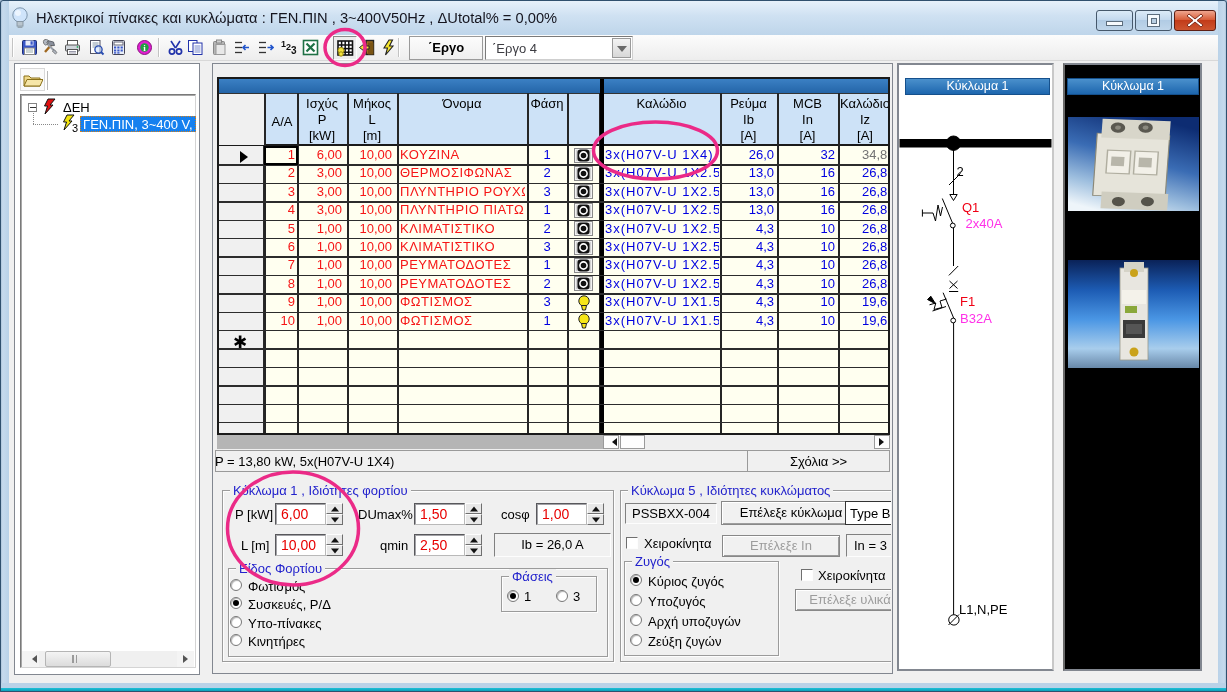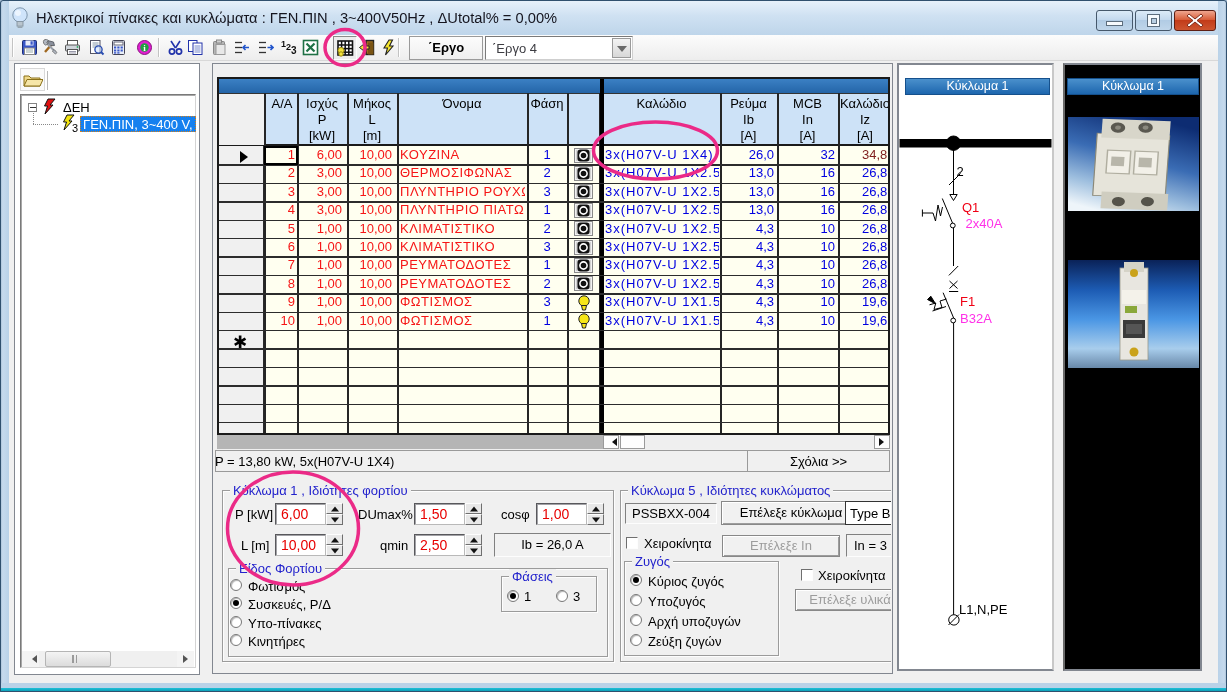--- a/index.html
+++ b/index.html
@@ -211,21 +211,21 @@
 <div class="abs" style="left:72px;top:655px;width:2px;height:8px;border-left:1px solid #9a9a9a;border-right:1px solid #9a9a9a;"></div>
 <div class="abs" style="left:76px;top:655px;width:2px;height:8px;border-left:1px solid #9a9a9a;"></div>
 <div class="abs" style="left:177px;top:651px;width:17px;height:16px;background:#f4f4f4;"></div>
 <div class="abs" style="left:183px;top:655px;width:0;height:0;border:4px solid transparent;border-left:5px solid #555;"></div>
 
 <div class="abs" style="left:212px;top:63px;width:681px;height:611px;background:#f0f0f0;border:1px solid #828790;"></div>
 <div class="abs" style="left:217px;top:77px;width:673px;height:358px;background:#fffff0;border:2px solid #1a1a1a;overflow:hidden;">
 <div class="abs" style="left:0;top:0;width:669px;height:14px;background:linear-gradient(#3b80c4,#2465a8);"></div>
 <div class="abs" style="left:0;top:14px;width:669px;height:53px;background:#cde2f7;border-top:1px solid #333;border-bottom:2px solid #1a1a1a;"></div>
 <div class="abs" style="left:0;top:15px;width:45px;height:51px;background:#f0f0f0;"></div>
-<div class="txt" style="left:45px;top:17px;width:36px;text-align:center;line-height:16px;white-space:normal;">A/A</div>
+<div class="txt" style="left:45px;top:35px;width:36px;text-align:center;line-height:16px;white-space:normal;">A/A</div>
 <div class="txt" style="left:78px;top:17px;width:50px;text-align:center;line-height:16px;white-space:normal;">Ισχύς<br>P<br>[kW]</div>
 <div class="txt" style="left:128px;top:17px;width:50px;text-align:center;line-height:16px;white-space:normal;">Μήκος<br>L<br>[m]</div>
 <div class="txt" style="left:178px;top:17px;width:130px;text-align:center;line-height:16px;white-space:normal;">Όνομα</div>
 <div class="txt" style="left:308px;top:17px;width:40px;text-align:center;line-height:16px;white-space:normal;">Φάση</div>
 <div class="txt" style="left:384px;top:17px;width:117px;text-align:center;line-height:16px;white-space:normal;">Καλώδιο</div>
 <div class="txt" style="left:501px;top:17px;width:57px;text-align:center;line-height:16px;white-space:normal;">Ρεύμα<br>Ib<br>[A]</div>
 <div class="txt" style="left:558px;top:17px;width:61px;text-align:center;line-height:16px;white-space:normal;">MCB<br>In<br>[A]</div>
 <div class="txt" style="left:619px;top:17px;width:54px;text-align:center;line-height:16px;white-space:normal;">Καλώδιο<br>Iz<br>[A]</div>
 <div class="vline" style="left:45px;top:14px;height:340px;width:1.5px;background:#252525;"></div>
 <div class="vline" style="left:78px;top:14px;height:340px;width:1.5px;background:#252525;"></div>
@@ -278,21 +278,21 @@
 <span class="abs" style="left:355px;top:1.5px;"><svg width="19" height="15" viewBox="0 0 19 15">
           <rect x="0.5" y="0.5" width="18" height="14" fill="#d2d2d2" stroke="#8a8a8a" stroke-width="1"></rect>
           <rect x="1.5" y="1.5" width="16" height="12" fill="none" stroke="#f2f2f2" stroke-width="1"></rect>
           <rect x="3.5" y="1.5" width="12" height="12" rx="3" fill="#111"></rect>
           <circle cx="9.5" cy="7.5" r="3.6" fill="none" stroke="#fff" stroke-width="1.6"></circle>
           <circle cx="9.5" cy="7.5" r="1.7" fill="#111"></circle>
         </svg></span>
 <span class="txt" style="left:386px;max-width:114px;overflow:hidden;color:#0000e0;letter-spacing:1px;">3x(H07V-U 1X4)</span>
 <span class="txt" style="right:118px;color:#0000e0;">26,0</span>
 <span class="txt" style="right:57px;color:#0000e0;">32</span>
-<span class="txt" style="left:643px;color:#7f1d1d;">34,8</span>
+<span class="txt" style="left:643px;color:#737373;">34,8</span>
 </div>
 <div class="abs" style="left:0;top:85.4px;width:673px;height:18.4px;line-height:18.4px;">
 <span class="txt" style="right:597px;color:#f61616;">2</span>
 <span class="txt" style="right:550px;color:#f61616;">3,00</span>
 <span class="txt" style="right:500px;color:#f61616;">10,00</span>
 <span class="txt" style="left:181px;max-width:125px;overflow:hidden;letter-spacing:0.5px;color:#f61616;">ΘΕΡΜΟΣΙΦΩΝΑΣ</span>
 <span class="txt" style="left:308px;width:40px;text-align:center;color:#0000e0;">2</span>
 <span class="abs" style="left:355px;top:1.5px;"><svg width="19" height="15" viewBox="0 0 19 15">
           <rect x="0.5" y="0.5" width="18" height="14" fill="#d2d2d2" stroke="#8a8a8a" stroke-width="1"></rect>
           <rect x="1.5" y="1.5" width="16" height="12" fill="none" stroke="#f2f2f2" stroke-width="1"></rect>

